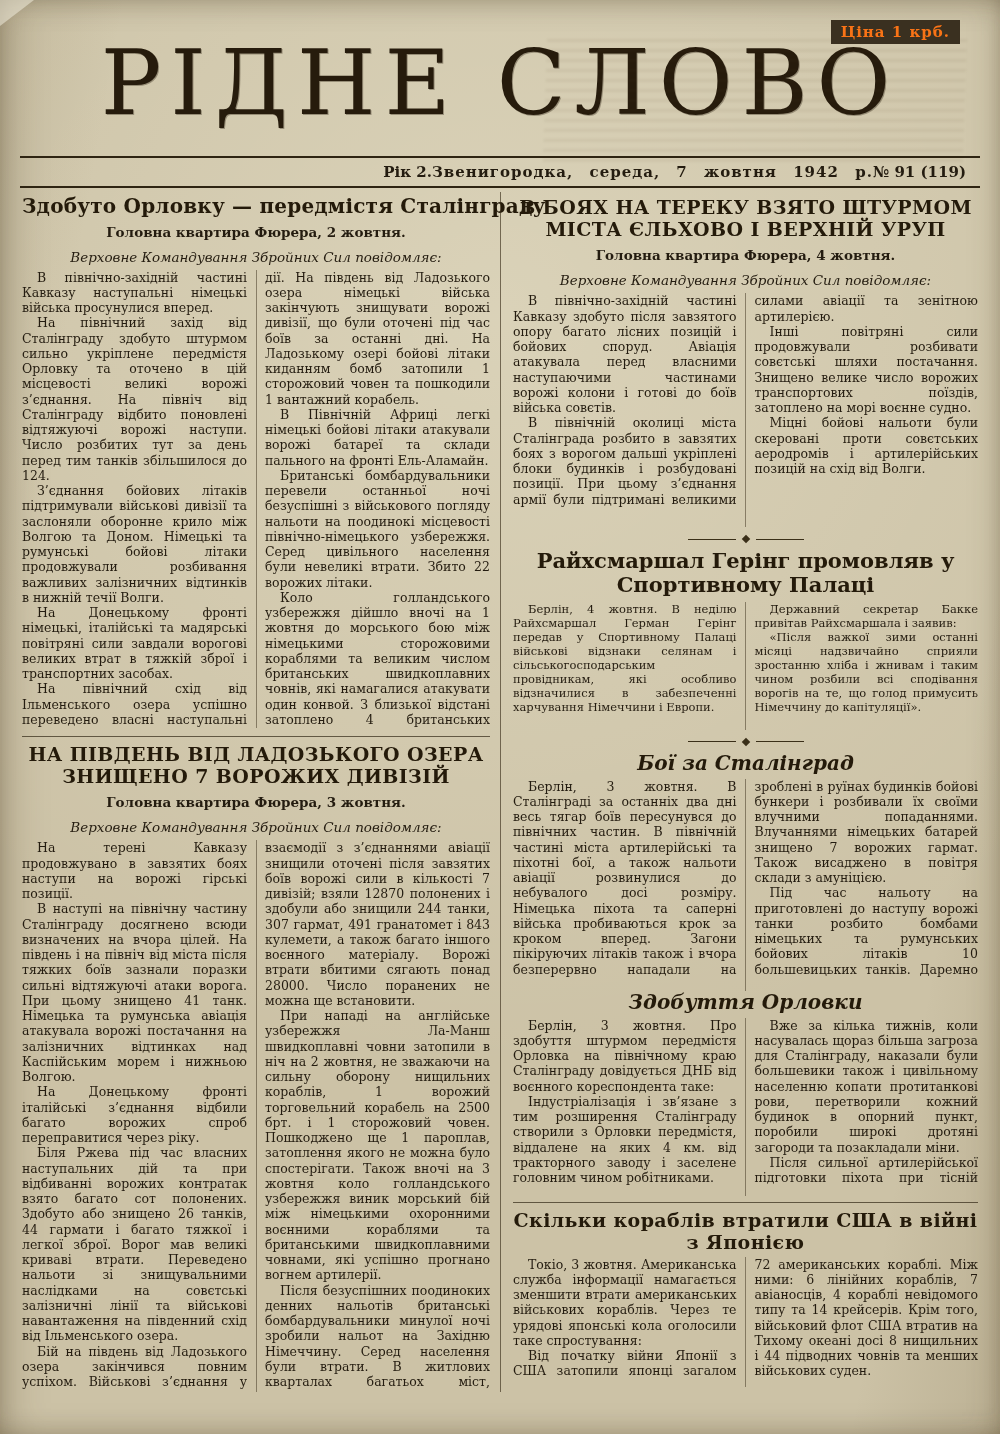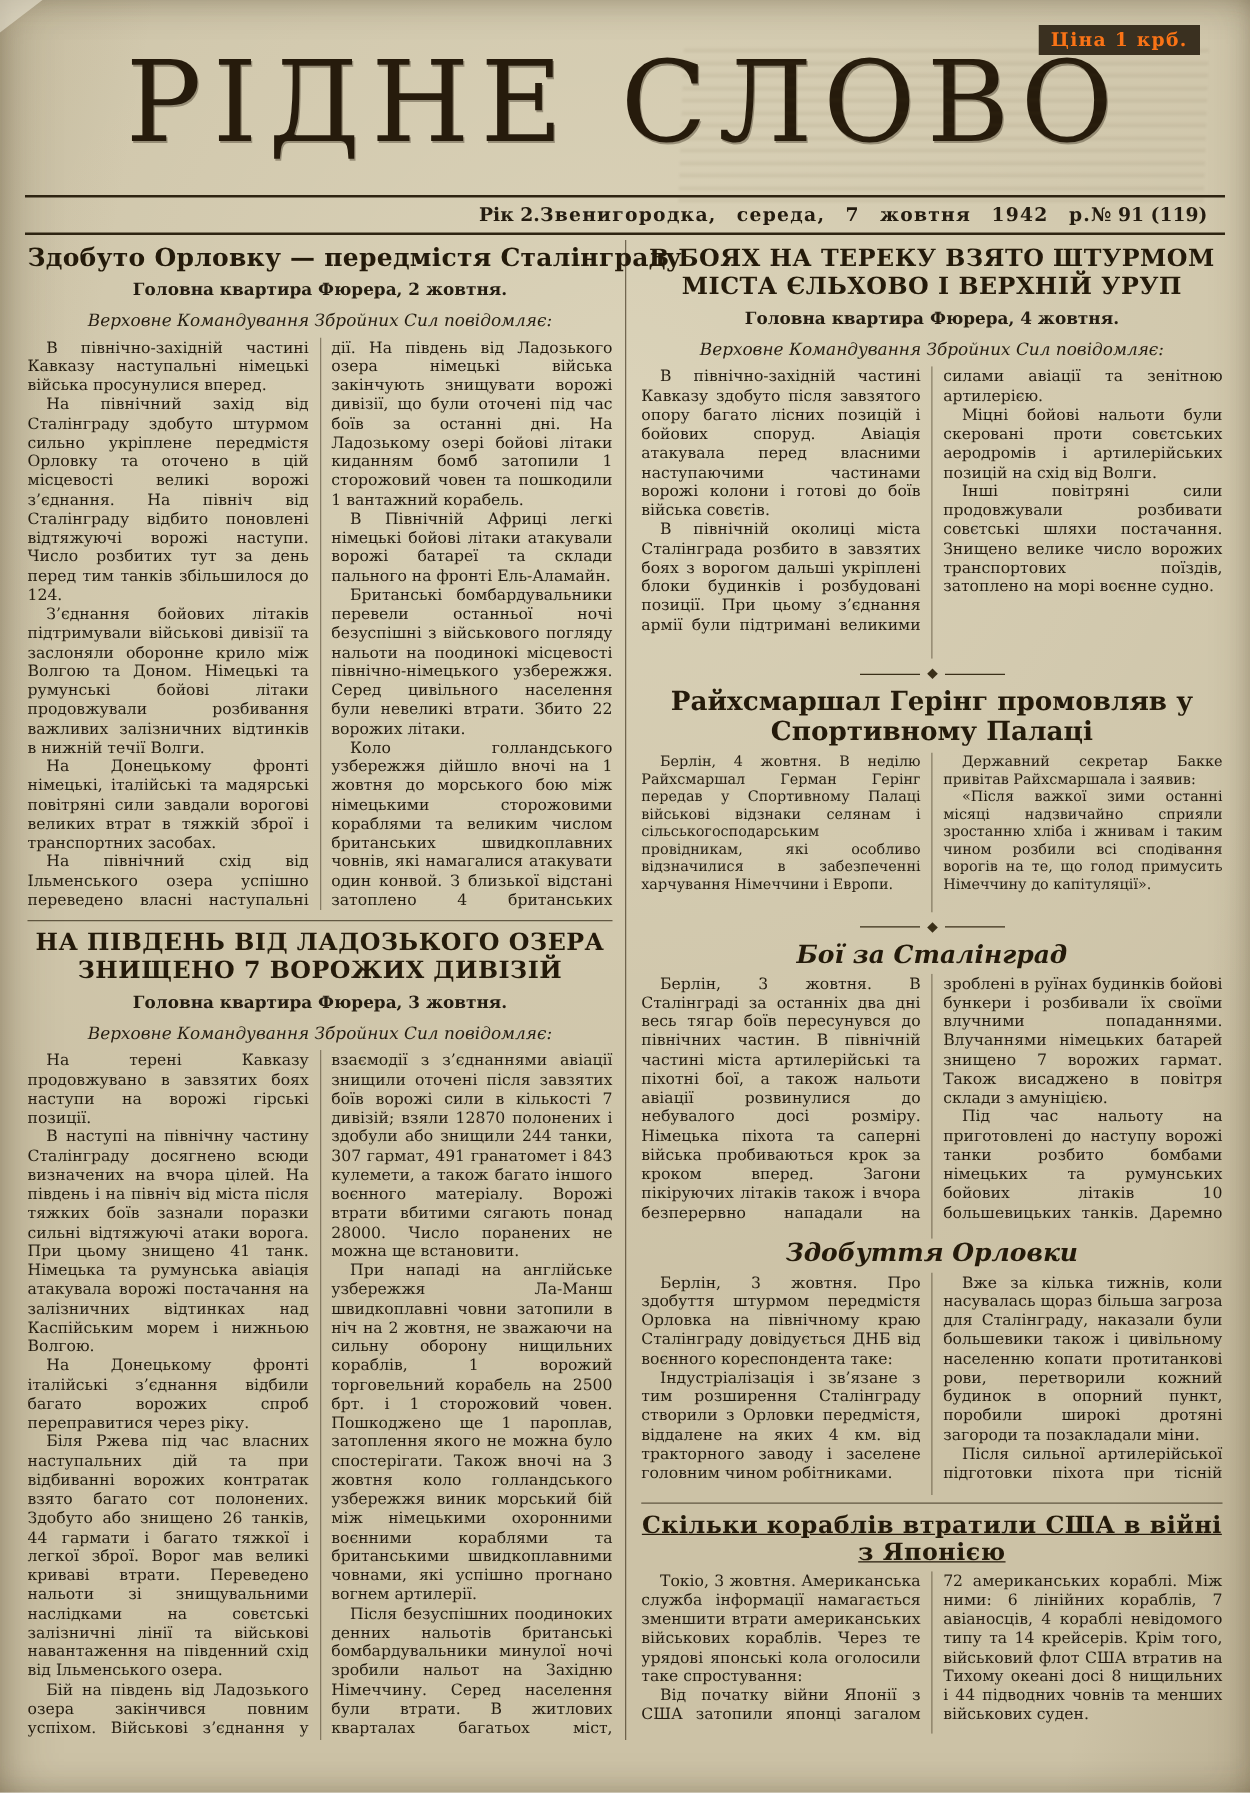--- a/index.html
+++ b/index.html
@@ -31,21 +31,21 @@
     margin-top:30px; padding:5px 14px; font-weight:bold; font-size:15px; }
   .issue-center{ word-spacing:10px; letter-spacing:1px; }
   .content{ display:flex; margin-top:4px; height:1200px; }
   .half{ width:50%; padding:4px 10px 0 2px; }
   .half.right{ border-left:1px solid rgba(58,46,26,.65); padding:4px 2px 0 12px; }
   h2{ text-align:center; color:#241a0a; }
   .hl-main{ font-size:20px; line-height:1.05; white-space:nowrap; letter-spacing:.2px; }
   .hl-caps{ font-size:19px; line-height:1.18; letter-spacing:.4px; }
   .hl-mid{ font-size:21px; line-height:1.15; }
   .hl-ital{ font-size:20px; line-height:1.15; font-style:italic; }
-  .hl-ships{ font-size:19px; letter-spacing:.4px; padding-top:6px;text-decoration:underline; }
+  .hl-ships{ font-size:19px; letter-spacing:.4px; padding-top:6px; }
   .dateline{ text-align:center; font-weight:bold; font-size:13.5px; margin-top:7px; }
   .lead{ text-align:center; font-style:italic; font-size:13.5px; margin:9px 0 5px; }
   .body{ column-count:2; column-gap:18px; column-rule:1px solid rgba(58,46,26,.5);
     column-fill:auto; overflow:hidden; font-size:12.5px; line-height:1.22;
     text-align:justify; margin-top:4px; }
   .body p{ text-indent:15px; }
   .a1{ height:458px; }
   .a6{ height:552px; }
   .a2{ height:234px; }
   .a3{ height:128px; font-size:11.5px; }
@@ -117,22 +117,22 @@
 
     <section class="half right">
 
       <article>
         <h2 class="hl-caps">В БОЯХ НА ТЕРЕКУ ВЗЯТО ШТУРМОМ МІСТА ЄЛЬХОВО І ВЕРХНІЙ УРУП</h2>
         <div class="dateline">Головна квартира Фюрера, 4 жовтня.</div>
         <div class="lead">Верховне Командування Збройних Сил повідомляє:</div>
         <div class="body a2">
             <p>В північно-західній частині Кавказу здобуто після завзятого опору багато лісних позицій і бойових споруд. Авіація атакувала перед власними наступаючими частинами ворожі колони і готові до боїв війська совєтів.</p>
             <p>В північній околиці міста Сталінграда розбито в завзятих боях з ворогом дальші укріплені блоки будинків і розбудовані позиції. При цьому з’єднання армії були підтримані великими силами авіації та зенітною артилерією.</p>
+            <p>Інші повітряні сили продовжували розбивати совєтські шляхи постачання. Знищено велике число ворожих транспортових поїздів, затоплено на морі воєнне судно.</p>
             <p>Міцні бойові нальоти були скеровані проти совєтських аеродромів і артилерійських позицій на схід від Волги.</p>
-            <p>Інші повітряні сили продовжували розбивати совєтські шляхи постачання. Знищено велике число ворожих транспортових поїздів, затоплено на морі воєнне судно.</p>
           </div>
       </article>
 
       <div class="ornament">
         <span class="orn-line"></span>
         <span class="orn-diamond"></span>
         <span class="orn-line"></span>
       </div>
 
       <article>

